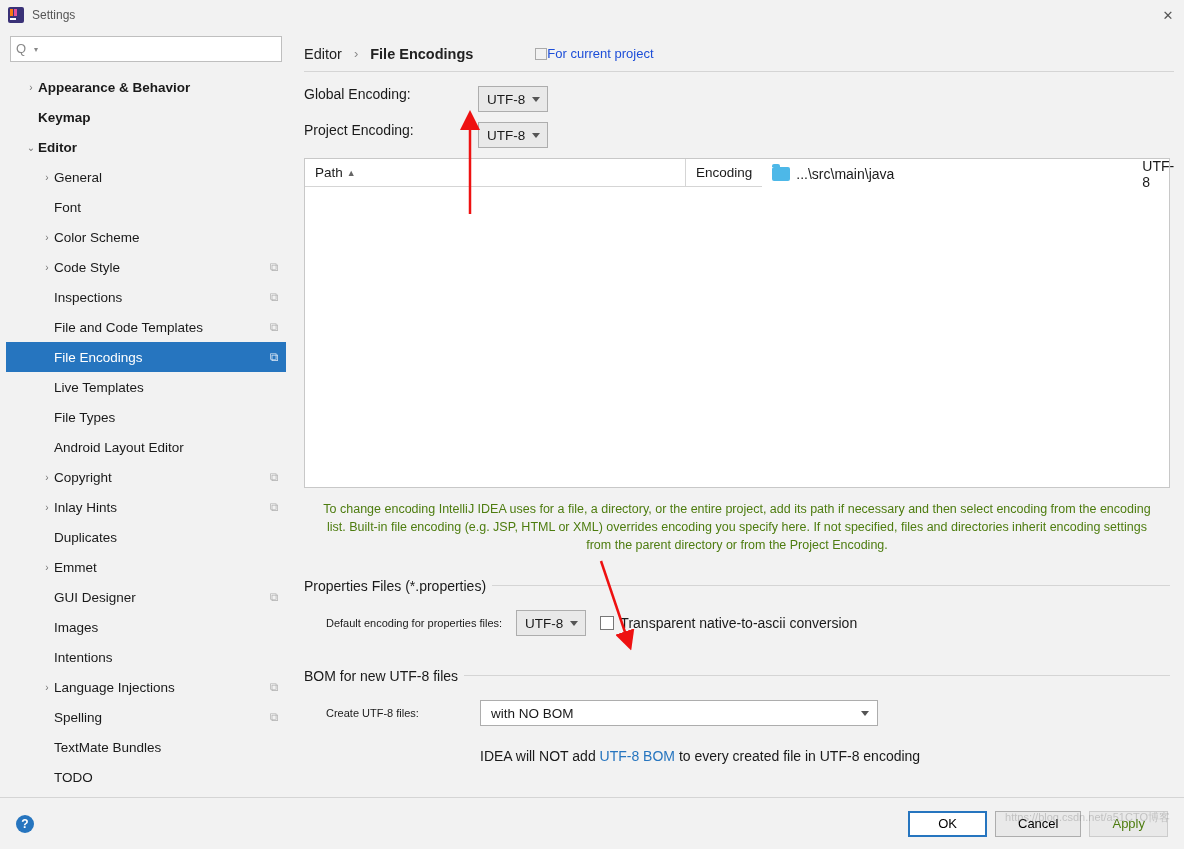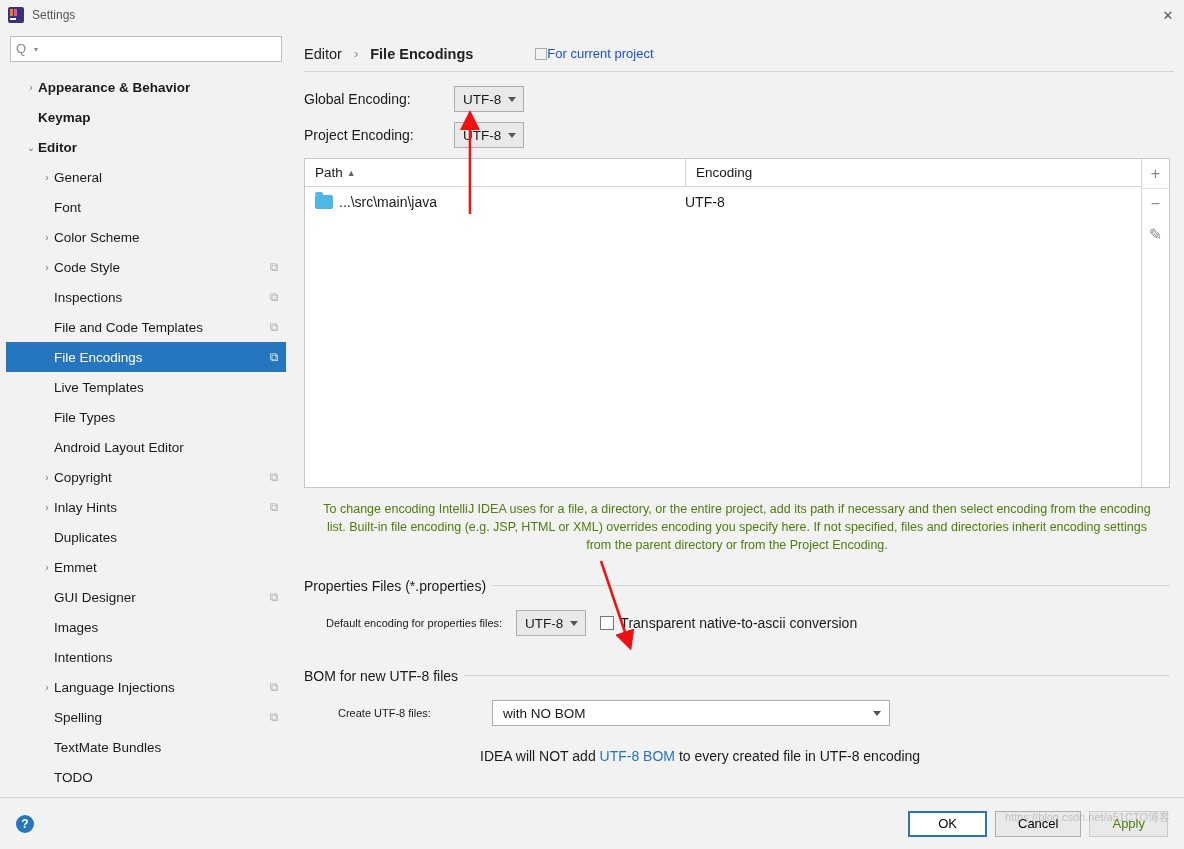--- a/index.html
+++ b/index.html
@@ -38,28 +38,28 @@
 .main { flex: 1; display: flex; flex-direction: column; min-width: 0; padding-left: 18px; }
 .breadcrumb { height: 36px; display: flex; align-items: center; gap: 12px; border-bottom: 1px solid #d5d5d5; }
 .breadcrumb .crumb { font-size: 14.5px; color: #222; }
 .breadcrumb .crumb.bold { font-weight: bold; }
 .breadcrumb .sep { font-size: 13px; color: #888; }
 .breadcrumb .scope { color: #1d4ed8; font-size: 13px; display:flex; align-items:center; margin-left: 50px;}
 .scope .sc-ic { width:12px;height:12px;border:1px solid #aaa;display:inline-block; }
 
 .content { flex: 1; overflow: auto; padding: 14px 4px 0 0; display:flex; flex-direction:column; }
 
-.form-row { display: flex; align-items: center; margin-bottom: 10px; }
+.form-row { display: flex; align-items: flex-start; margin-bottom: 10px; gap: 24px; }
 .form-row .lbl { width: 150px; font-size: 14px;}
 .combo { height: 26px; border: 1px solid #adadad; background: #e9e9e9; padding: 0 22px 0 8px; display: inline-flex; align-items: center; position: relative; cursor: pointer; font-size: 13.5px; }
 .combo::after { content: ""; position: absolute; right: 7px; top: 10px; border-left: 4px solid transparent; border-right: 4px solid transparent; border-top: 5px solid #555; }
 
 
 .path-table-wrap { display:flex; border:1px solid #c8c8c8; background:#fff; height: 330px;}
-.path-table { flex:1; display:flex; flex-direction:column;}
+.path-table { flex:1; display:flex; flex-direction:row;}
 .pt-head { display:flex; height:28px; border-bottom:1px solid #d5d5d5; align-items:center; font-size:13.5px;}
 .pt-head .col { padding:0 10px; display:flex; align-items:center; gap:4px;}
 .pt-head .c1 { flex: 0 0 380px; }
 .pt-head .c2 { flex: 1; border-left:1px solid #d5d5d5; height:100%;}
 .sort-ic { font-size:9px; color:#666;}
 .pt-body { flex:1; overflow:auto;}
 .pt-row { display:flex; height:30px; align-items:center; padding:0 10px; font-size:14px;}
 .pt-row .c1 { flex:0 0 370px; display:flex; align-items:center; gap:6px;}
 .pt-row .c2 { flex:1;}
 .folder-ic { width:18px; height:14px; background:#4db8e8; border-radius:2px; position:relative; display:inline-block;}
@@ -303,21 +303,21 @@
             <span class="box"></span>
             <span>Transparent native-to-ascii conversion</span>
           </label>
         </div>
 
         <div class="sect-wrap" style="margin-top:18px;">
           <div class="sect-head">BOM for new UTF-8 files</div>
           <div class="sect-line"></div>
         </div>
         <div class="inline-row">
-          <span class="lbl2" style="width:140px;margin-left:12px;">Create UTF-8 files:</span>
+          <span class="lbl2" style="width:140px;">Create UTF-8 files:</span>
           <span class="wide-combo">
               <span>with NO BOM</span>
             </span>
         </div>
         <div class="note">
           <span>IDEA will NOT add </span><span class="link">UTF-8 BOM</span><span> to every created file in UTF-8 encoding</span>
         </div>
       </div>
 
       <div class="red-arrow" style="left:174px; top:78px;">

